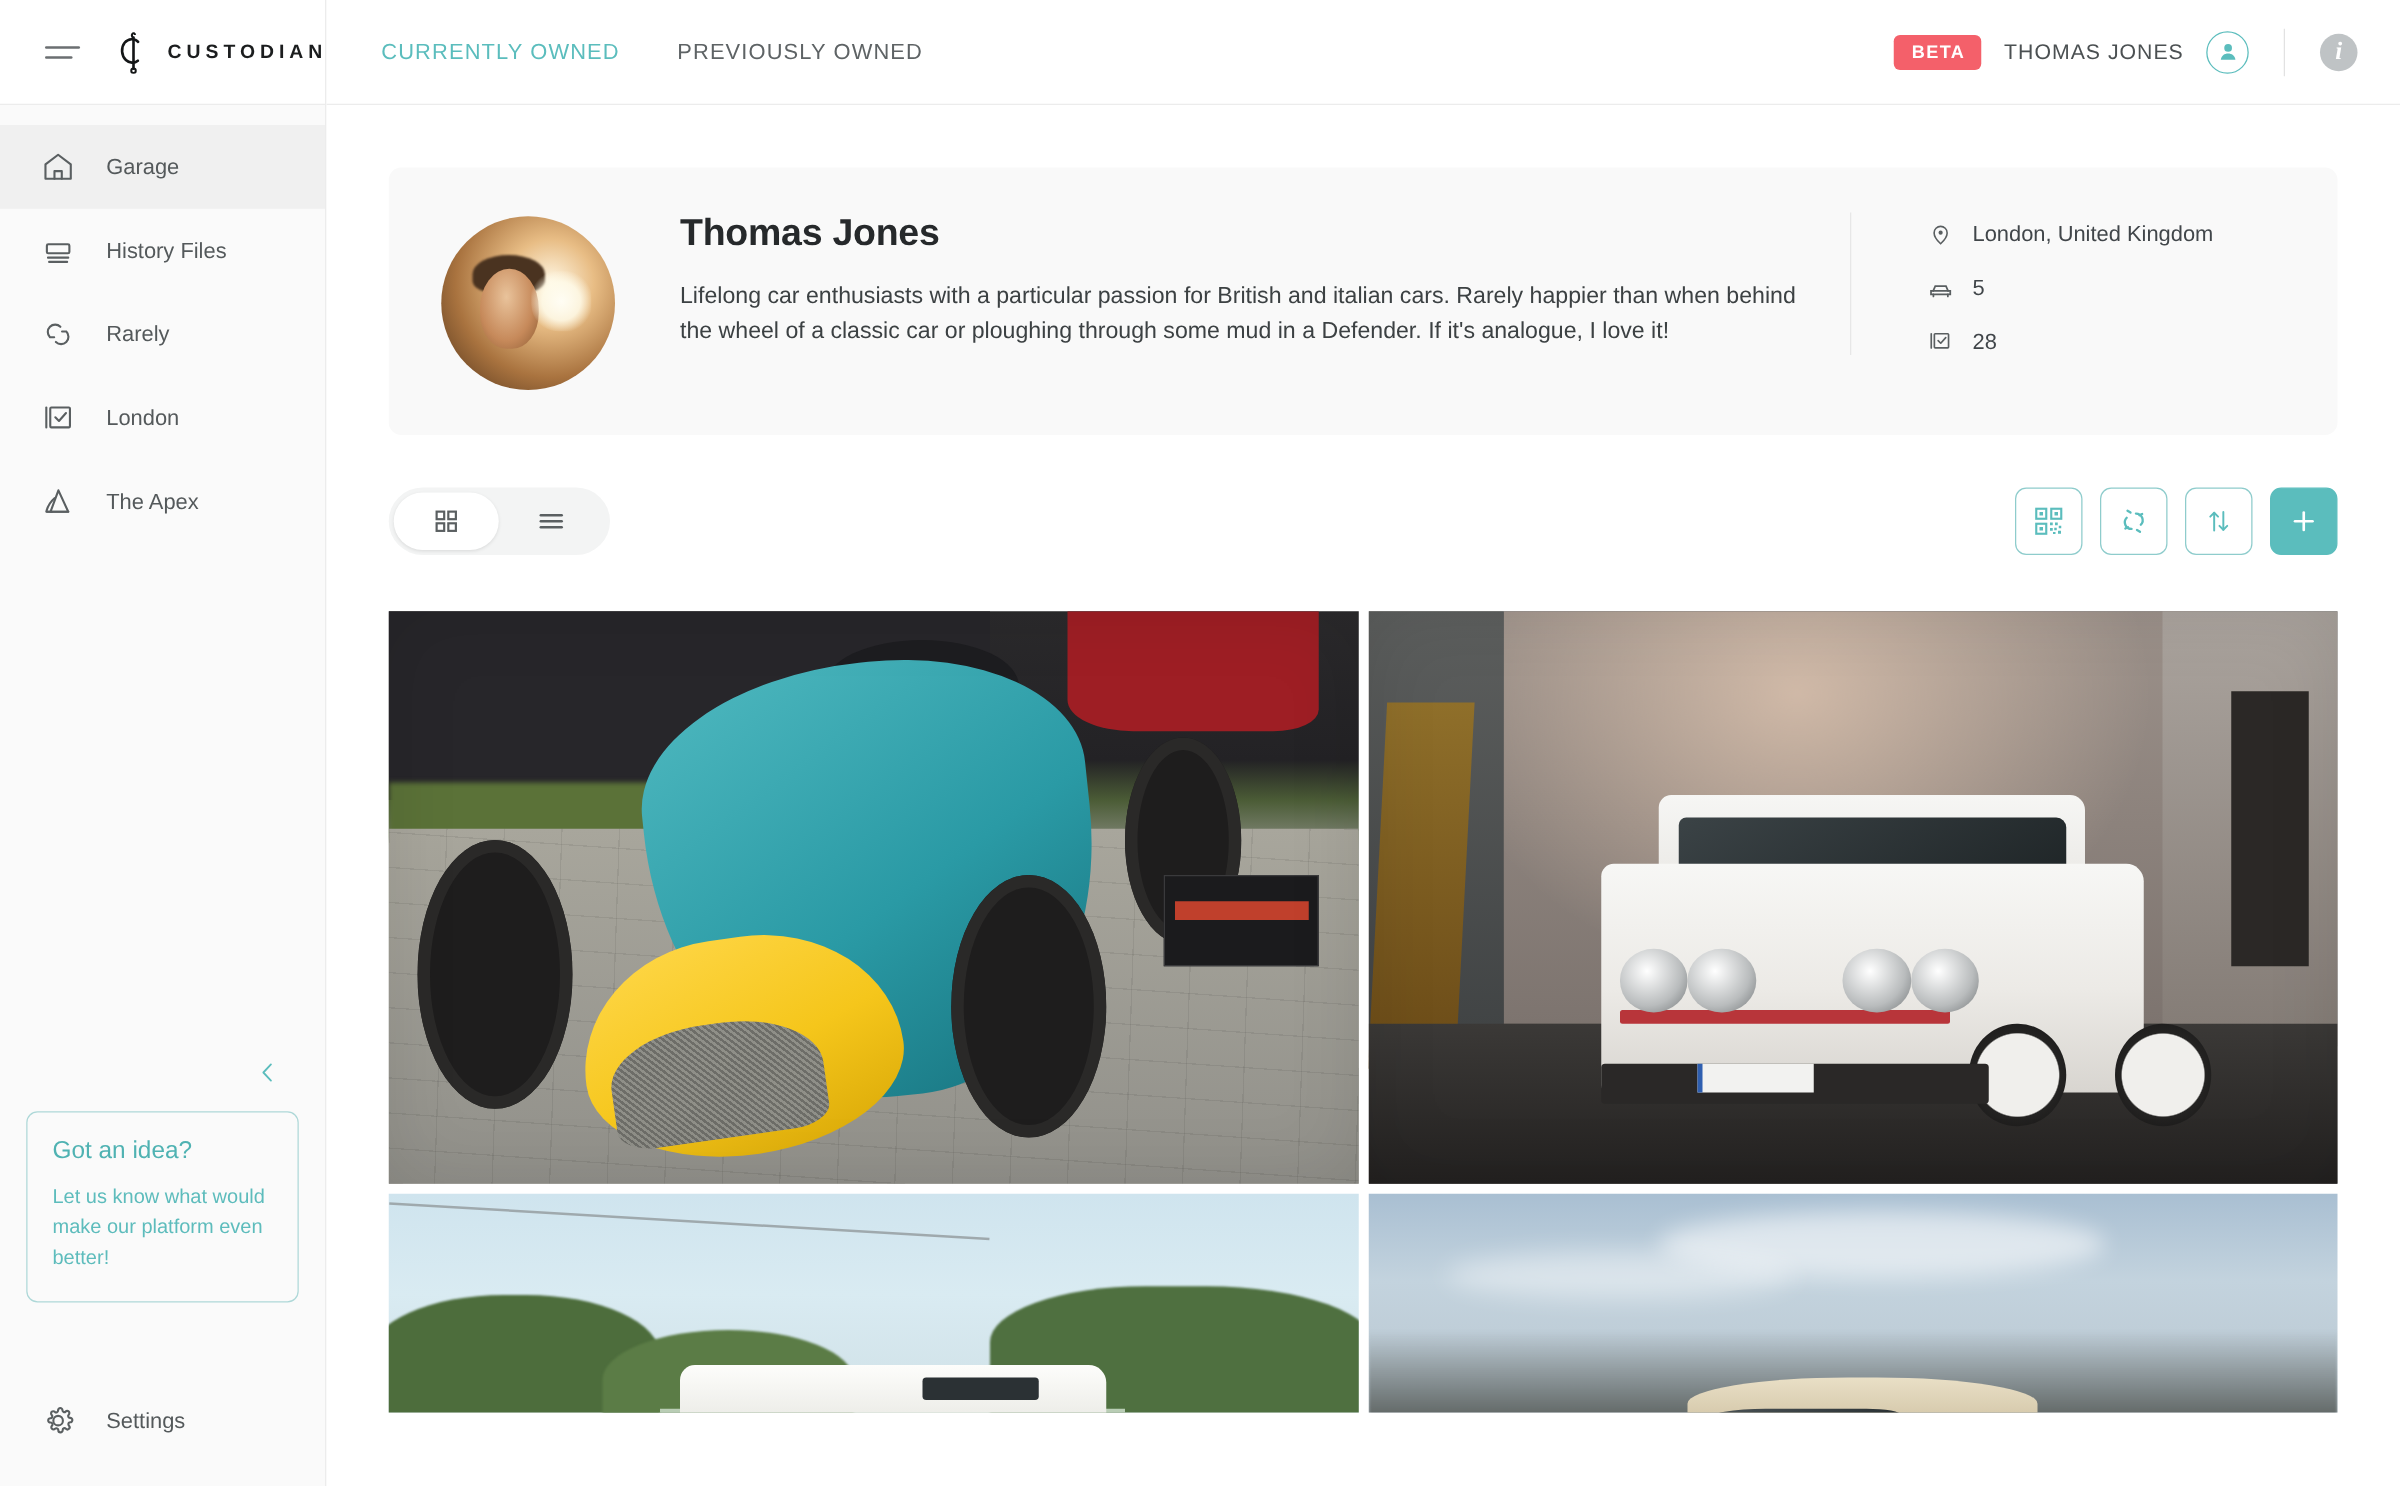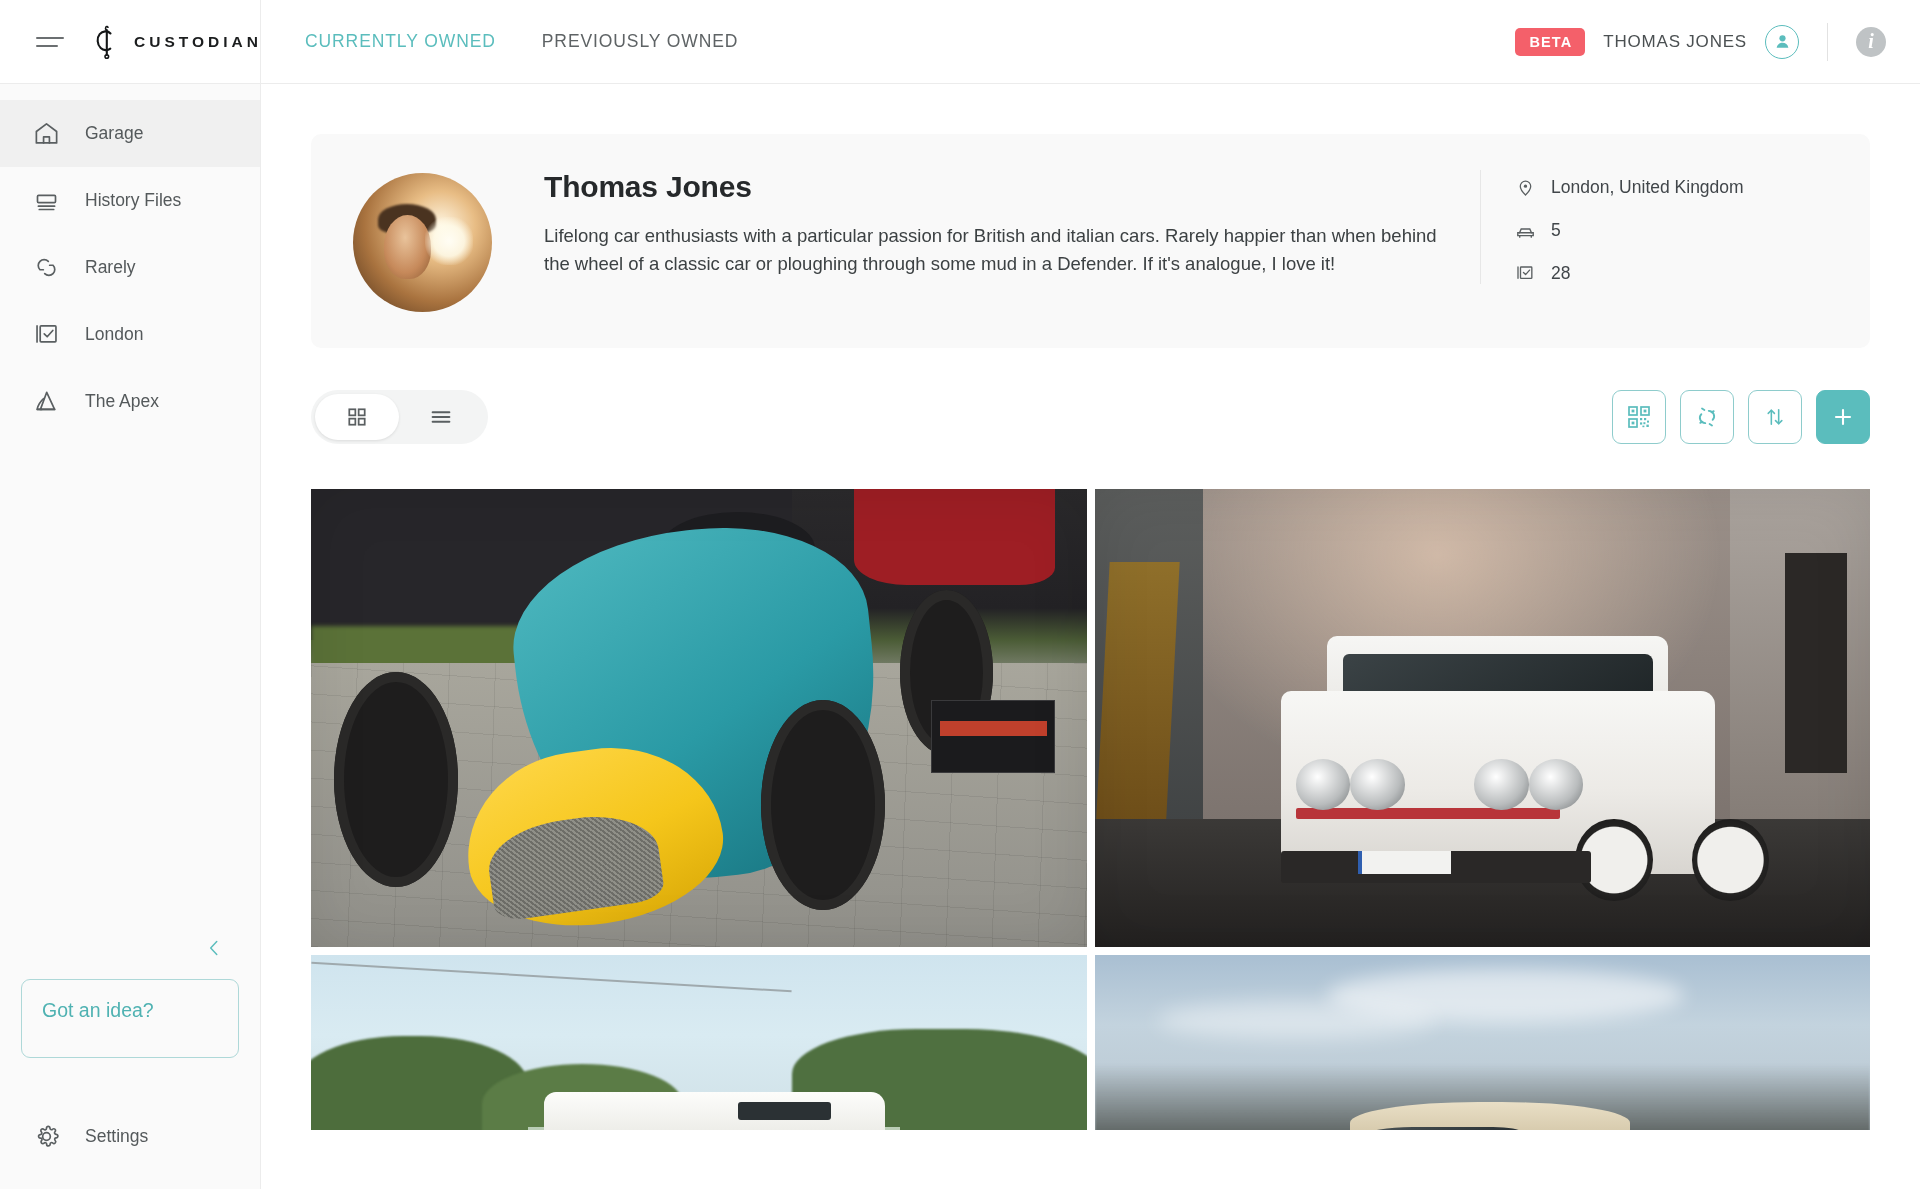--- a/index.html
+++ b/index.html
@@ -50,21 +50,21 @@
   .nav-ico svg { display: block; }
 
   .side-spacer { flex: 1 1 auto; }
 
   .collapse-btn {
     align-self: flex-end; margin-right: 31px; margin-bottom: 16px;
     width: 30px; height: 30px; display: flex; align-items: center; justify-content: center;
     cursor: pointer;
   }
   .idea-card {
-    margin: 0 21px 0 21px;
+    margin: 0 21px 16px 21px;
     border: 1px solid #aed8d8; border-radius: 9px;
     padding: 19px 4px 21px 20px;
     background: #fafafa;
   }
   .idea-title { color: #4fb2b2; font-size: 19.5px; font-weight: 400; margin-bottom: 14px; }
   .idea-body { color: #5dbcbc; font-size: 16px; line-height: 1.55; }
 
   .settings-row {
     height: 105px; display: flex; align-items: center;
     padding-left: 31px; gap: 24px; cursor: pointer;
@@ -137,21 +137,21 @@
     border-radius: 30% 40% 35% 45%;
   }
   .profile-main { flex: 1 1 auto; padding-left: 52px; padding-right: 40px; }
   .profile-name { font-size: 30px; font-weight: 700; color: #26292b; letter-spacing: -0.2px; }
   .profile-bio {
     margin-top: 18px; font-size: 18.5px; line-height: 1.52;
     color: #3c4143; max-width: 930px;
   }
   .profile-stats {
     flex: none; width: 350px; border-left: 1px solid #e7e7e7;
-    padding-left: 33px; padding-top: 6px;
+    padding-left: 60px; padding-top: 6px;
     display: flex; flex-direction: column; gap: 21px;
   }
   .stat-row { display: flex; align-items: center; gap: 15px; font-size: 17.5px; color: #41464a; }
   .stat-ico { width: 22px; height: 22px; display: flex; align-items: center; justify-content: center; flex:none; }
 
   
   .toolbar {
     margin: 42px 16px 0 16px; display: flex; align-items: center;
   }
   .view-toggle {
@@ -366,20 +366,21 @@
     <div class="side-spacer"></div>
 
     <div class="collapse-btn">
       <svg width="22" height="22" viewBox="0 0 24 24" fill="none" stroke="#5bbdbd" stroke-width="1.6" stroke-linecap="round" stroke-linejoin="round">
         <path d="M15 5 L8.4 12 L15 19"></path>
       </svg>
     </div>
 
     <div class="idea-card">
       <div class="idea-title">Got an idea?</div>
+      <div class="idea-body">Let us know what would make our platform even better!</div>
     </div>
 
     <div class="settings-row">
       <span class="nav-ico">
         <svg width="27" height="27" viewBox="0 0 24 24" fill="none" stroke="#5a5f61" stroke-width="1.5" stroke-linecap="round" stroke-linejoin="round">
           <path d="M12 8.6 a3.4 3.4 0 1 0 0 6.8 a3.4 3.4 0 0 0 0 -6.8 Z"></path>
           <path d="M19.4 14.1 a1.3 1.3 0 0 0 .26 1.43 l.05.05a1.55 1.55 0 1 1 -2.2 2.2 l-.05-.05a1.3 1.3 0 0 0 -1.43-.26 1.3 1.3 0 0 0 -.79 1.19v.14a1.55 1.55 0 1 1 -3.1 0v-.07a1.3 1.3 0 0 0 -.85-1.19 1.3 1.3 0 0 0 -1.43.26l-.05.05a1.55 1.55 0 1 1 -2.2-2.2l.05-.05a1.3 1.3 0 0 0 .26-1.43 1.3 1.3 0 0 0 -1.19-.79H6.5a1.55 1.55 0 1 1 0-3.1h.07a1.3 1.3 0 0 0 1.19-.85 1.3 1.3 0 0 0 -.26-1.43l-.05-.05a1.55 1.55 0 1 1 2.2-2.2l.05.05a1.3 1.3 0 0 0 1.43.26h.06a1.3 1.3 0 0 0 .79-1.19V4.6a1.55 1.55 0 1 1 3.1 0v.07a1.3 1.3 0 0 0 .79 1.19 1.3 1.3 0 0 0 1.43-.26l.05-.05a1.55 1.55 0 1 1 2.2 2.2l-.05.05a1.3 1.3 0 0 0 -.26 1.43v.06a1.3 1.3 0 0 0 1.19.79h.14a1.55 1.55 0 1 1 0 3.1h-.07a1.3 1.3 0 0 0 -1.19.79Z"></path>
         </svg>
       </span>
       <span>Settings</span>

